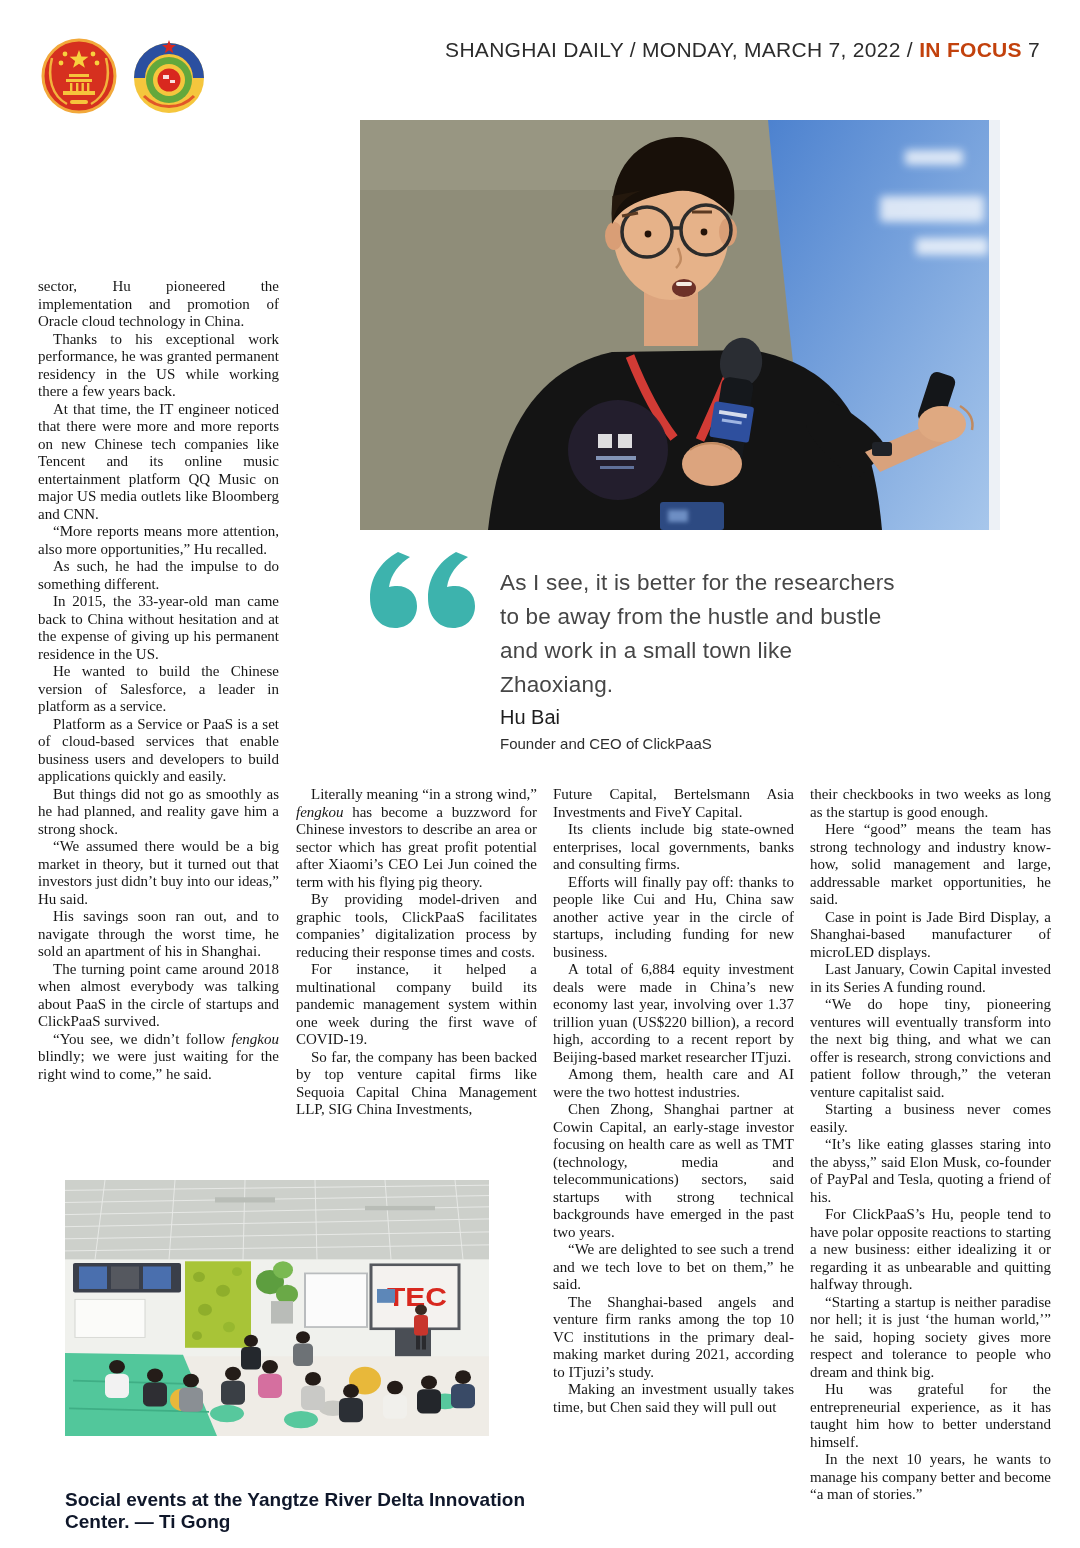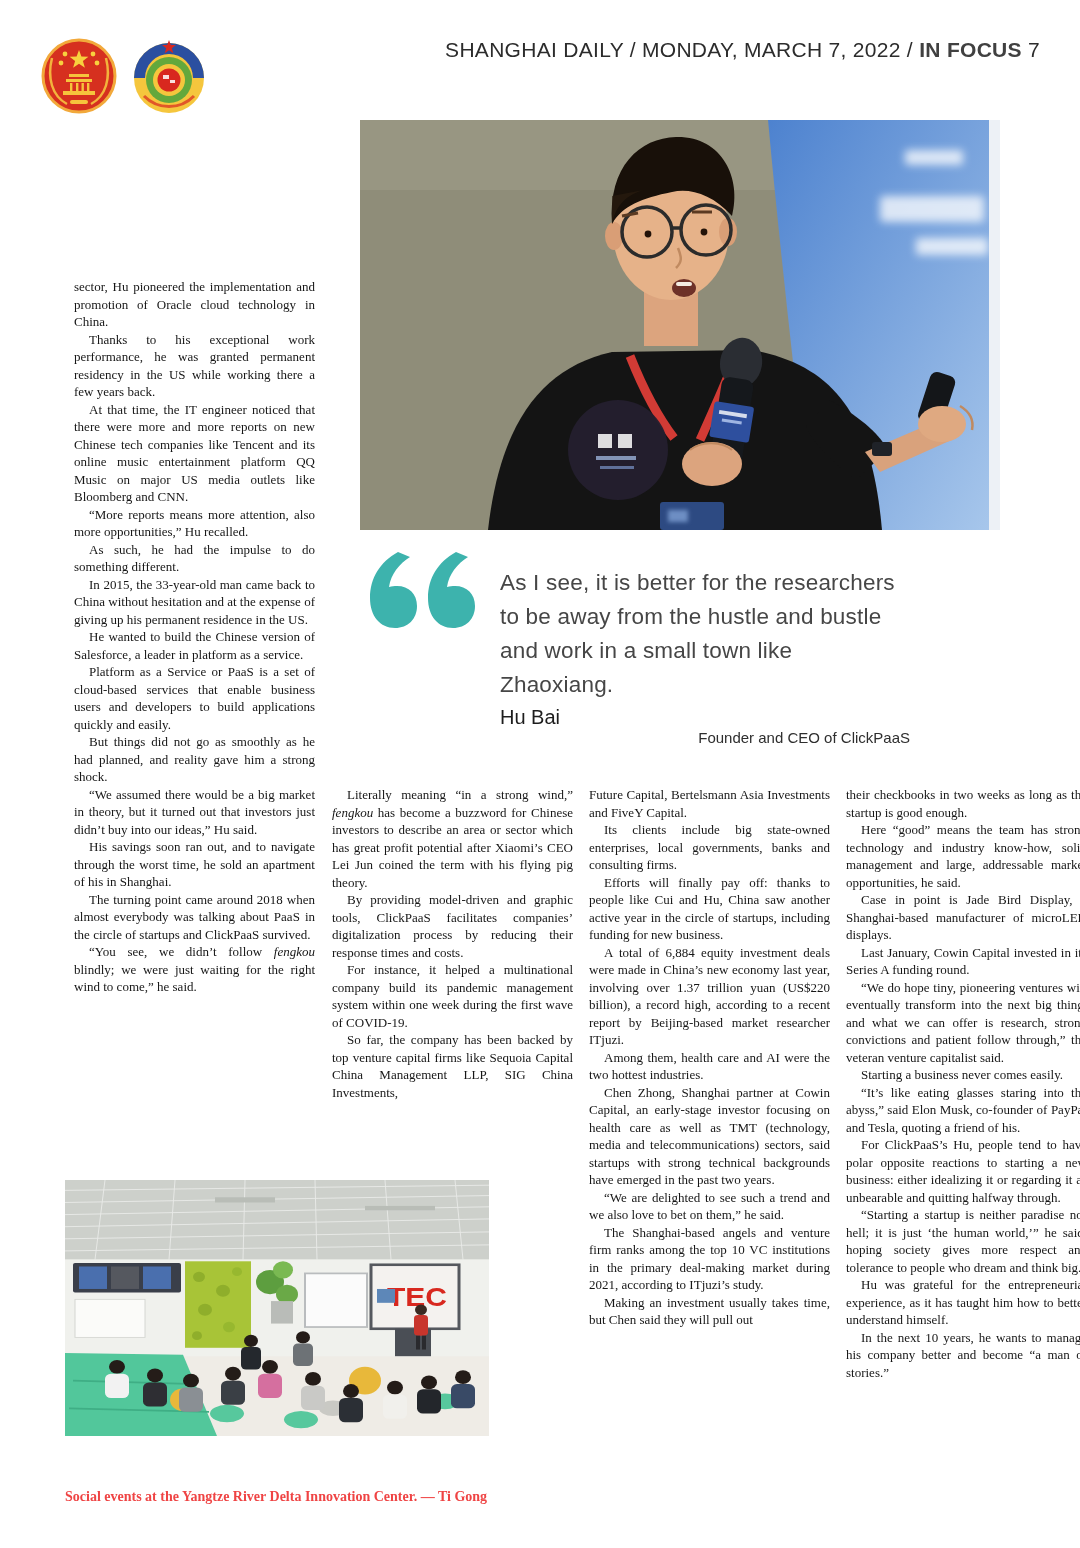--- a/index.html
+++ b/index.html
@@ -4,52 +4,52 @@
 <style>
   html,body{margin:0;padding:0;background:#ffffff;}
   body{width:1080px;height:1548px;position:relative;overflow:hidden;
        font-family:"Liberation Serif",serif;color:#141414;}
   .page{position:absolute;inset:0;background:#ffffff;}
 
   
   .masthead{position:absolute;top:38px;right:40px;
     font-family:"Liberation Sans",sans-serif;font-size:21px;color:#2c2c2c;
     letter-spacing:.3px;white-space:nowrap;}
-  .masthead .section{font-weight:700;color:#404040;}
+  .masthead .section{font-weight:700;color:#c2410c;}
   .emblems{position:absolute;top:34px;left:40px;display:flex;gap:12px;}
 
   
   .main-photo{position:absolute;left:360px;top:120px;width:640px;height:410px;}
   .event-photo{position:absolute;left:65px;top:1180px;width:424px;height:256px;}
   .main-photo svg,.event-photo svg{display:block;width:100%;height:100%;}
 
   
   .quote-mark{position:absolute;left:368px;top:548px;width:110px;height:90px;}
   .pull-quote{position:absolute;left:500px;top:566px;width:410px;
     font-family:"Liberation Sans",sans-serif;}
   .pull-quote .qtext{font-size:22.5px;line-height:34px;color:#464646;
     font-weight:400;letter-spacing:.2px;}
   .pull-quote .qname{margin-top:4px;font-size:20px;font-weight:400;color:#1d1d1d;}
-  .pull-quote .qtitle{margin-top:0;font-size:15px;color:#2e2e2e;text-align:right;}
-
-  
-  .body-col{position:absolute;width:241px;font-size:13px;line-height:17.5px;
-    text-align:justify;color:#161616;overflow:hidden;hyphens:auto;margin-left:36px;}
+  .pull-quote .qtitle{margin-top:6px;font-size:15px;color:#2e2e2e;}
+
+  
+  .body-col{position:absolute;width:241px;font-size:15px;line-height:17.5px;
+    text-align:justify;color:#161616;overflow:hidden;hyphens:auto;}
   .body-col p{margin:0;text-indent:15px;}
   .body-col[data-first-noindent="true"] p:first-child{text-indent:0;}
   .body-col em{}
   #col1{left:38px;top:278px;height:856px;}
   #col2{left:296px;top:786px;height:752px;}
   #col3{left:553px;top:786px;height:752px;}
   #col4{left:810px;top:786px;height:752px;}
 
   
   .caption{position:absolute;left:65px;top:1489px;width:460px;
-    font-family:Liberation Serif, serif;font-weight:700;
-    font-size:14px;color:#ef4444;}
+    font-family:Liberation Sans, sans-serif;font-weight:700;
+    font-size:19px;color:#0f172a;}
 </style>
 </head>
 <body>
 
 <div class="page">
 
   <div class="emblems">
     <svg width="78" height="84" viewBox="0 0 78 84">
       <circle cx="39" cy="42" r="36" fill="#d6301f"></circle>
       <circle cx="39" cy="42" r="36" fill="none" stroke="#f2a93b" stroke-width="3"></circle>
@@ -189,21 +189,21 @@
       <p>For instance, it helped a multinational company build its pandemic management system within one week during the first wave of COVID-19.</p>
       <p>So far, the company has been backed by top venture capital firms like Sequoia Capital China Management LLP, SIG China Investments,</p>
     </div>
   <div id="col3" class="body-col" data-first-noindent="true">
       <p>Future Capital, Bertelsmann Asia Investments and FiveY Capital.</p>
       <p>Its clients include big state-owned enterprises, local governments, banks and consulting firms.</p>
       <p>Efforts will finally pay off: thanks to people like Cui and Hu, China saw another active year in the circle of startups, including funding for new business.</p>
       <p>A total of 6,884 equity investment deals were made in China’s new economy last year, involving over 1.37 trillion yuan (US$220 billion), a record high, according to a recent report by Beijing-based market researcher ITjuzi.</p>
       <p>Among them, health care and AI were the two hottest industries.</p>
       <p>Chen Zhong, Shanghai partner at Cowin Capital, an early-stage investor focusing on health care as well as TMT (technology, media and telecommunications) sectors, said startups with strong technical backgrounds have emerged in the past two years.</p>
-      <p>“We are delighted to see such a trend and we also love to bet on them,” he said.</p>
+      <p>“We are delighted to see such a trend and we tech love to bet on them,” he said.</p>
       <p>The Shanghai-based angels and venture firm ranks among the top 10 VC institutions in the primary deal-making market during 2021, according to ITjuzi’s study.</p>
       <p>Making an investment usually takes time, but Chen said they will pull out</p>
     </div>
   <div id="col4" class="body-col" data-first-noindent="true">
       <p>their checkbooks in two weeks as long as the startup is good enough.</p>
       <p>Here “good” means the team has strong technology and industry know-how, solid management and large, addressable market opportunities, he said.</p>
       <p>Case in point is Jade Bird Display, a Shanghai-based manufacturer of microLED displays.</p>
       <p>Last January, Cowin Capital invested in its Series A funding round.</p>
       <p>“We do hope tiny, pioneering ventures will eventually transform into the next big thing, and what we can offer is research, strong convictions and patient follow through,” the veteran venture capitalist said.</p>
       <p>Starting a business never comes easily.</p>

